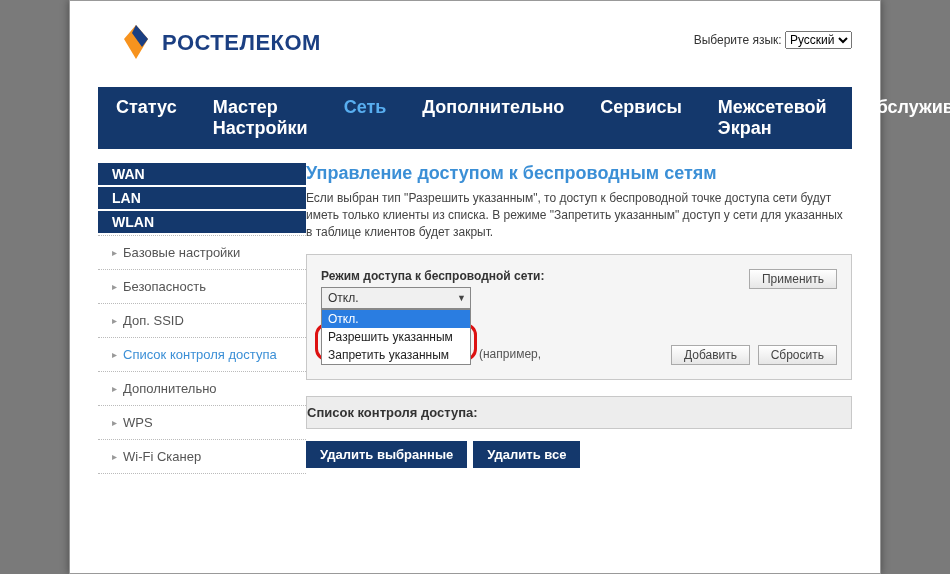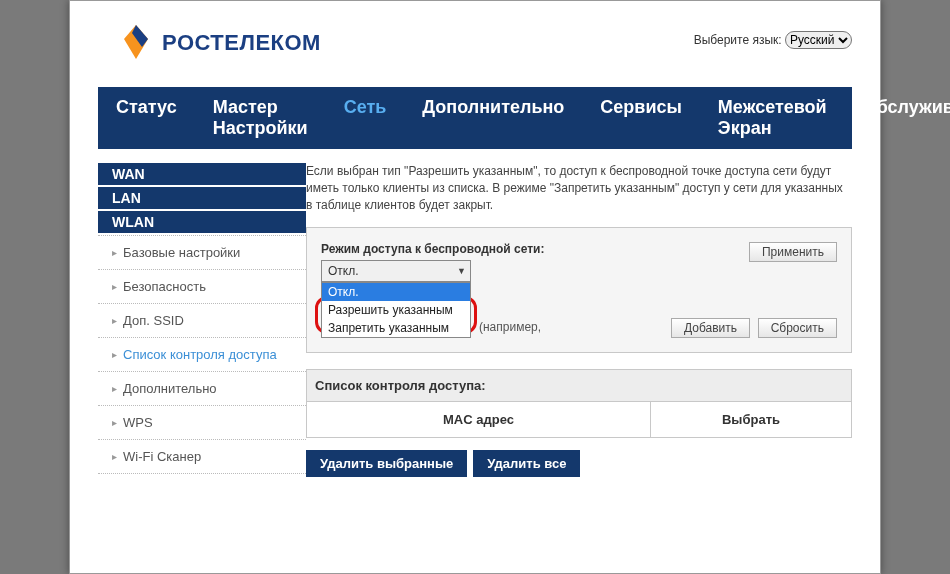--- a/index.html
+++ b/index.html
@@ -5,21 +5,21 @@
   * { box-sizing: border-box; margin: 0; padding: 0; }
   html, body { width: 950px; height: 574px; font-family: Arial, sans-serif; font-size: 13px; color: #333; background: #7a7a7a; overflow: hidden; }
   .page { position: relative; width: 812px; height: 574px; background: #fff; margin: 0 auto; border: 1px solid #999; box-shadow: 0 0 8px rgba(0,0,0,0.4); }
   .inner { padding: 26px 14px 0 14px; }
 
   
   .topbar { position: relative; height: 60px; }
   .logo { position: absolute; left: 34px; top: -4px; display: flex; align-items: center; gap: 8px; }
   .logo-text { font-size: 22px; font-weight: bold; color: #1b3f82; letter-spacing: 0.5px; }
   .lang { position: absolute; right: 14px; top: 4px; font-size: 12px; }
-  .lang select { font-size: 12px; border-radius: 9px; }
+  .lang select { font-size: 12px; }
 
   .mainnav { background: #14386c; display: flex; margin: 0 14px; }
   .mainnav a { color: #fff; font-weight: bold; font-size: 18px; text-decoration: none; padding: 10px 18px; display: block; }
   .mainnav a.active { color: #58aef0; }
 
   .body { display: flex; margin: 14px 14px 0 14px; }
 
   
   .sidebar { width: 208px; flex: 0 0 208px; }
   .side-block { border-left: 4px solid #14386c; background: #14386c; color: #fff; font-weight: bold; font-size: 14px; padding: 3px 10px; margin-bottom: 2px; }
@@ -46,21 +46,21 @@
 
   .right-btns { position: absolute; right: 14px; top: 14px; }
   .btn { display: inline-block; border: 1px solid #aaa; background: linear-gradient(#fff,#e6e6e6); font-size: 12px; padding: 2px 12px; color: #444; cursor: pointer; }
   .btn + .btn { margin-left: 4px; }
 
   .mac-row { margin-top: 34px; display: flex; align-items: center; gap: 8px; }
   .mac-input { border: 1px solid #999; height: 22px; width: 150px; background: #fff; }
   .mac-note { font-size: 12px; color: #555; }
   .mac-btns { position: absolute; right: 14px; bottom: 14px; }
 
-  .panel-header { border: 1px solid #c8c8c8; background: #ededed; padding: 8px 8px; font-size: 13px; font-weight: bold; color: #333; }
+  .panel-header { border: 1px solid #c8c8c8; background: #ededed; padding: 8px 0; font-size: 13px; font-weight: bold; color: #333; }
   .grid { border: 1px solid #c8c8c8; border-top: none; display: flex; }
   .grid .col { flex: 1; text-align: center; font-weight: bold; padding: 10px 0; border-right: 1px solid #c8c8c8; background: #fff; font-size: 13px; }
   .grid .col:last-child { border-right: none; flex: 0 0 200px; }
 
   .primary-btns { margin-top: 12px; display: flex; gap: 6px; }
   .btn-primary { background: #14386c; color: #fff; border: none; padding: 6px 14px; font-size: 13px; font-weight: bold; cursor: pointer; }
 </style>
 </head>
 <body>
 
@@ -123,20 +123,21 @@
             <span class="chev">▸</span>
             <span>WPS</span>
           </div>
         <div class="side-sub">
             <span class="chev">▸</span>
             <span>Wi-Fi Сканер</span>
           </div>
       </div>
 
       <div class="content">
+        <div class="page-title">Управление доступом к беспроводным сетям</div>
         <div class="page-desc">Если выбран тип "Разрешить указанным", то доступ к беспроводной точке доступа сети будут иметь только клиенты из списка. В режиме "Запретить указанным" доступ у сети для указанных в таблице клиентов будет закрыт.</div>
 
         <div class="panel">
           <div class="form-row-label">Режим доступа к беспроводной сети:</div>
 
           <div class="select-wrap">
             <div class="select-box">
               <span>Откл.</span>
               <span class="arrow">▼</span>
             </div>
@@ -156,24 +157,20 @@
             <input class="mac-input" style="">
             <span class="mac-note">(например,</span>
           </div>
           <div class="mac-btns">
             <span class="btn">Добавить</span>
             <span class="btn">Сбросить</span>
           </div>
         </div>
 
         <div class="panel-header">Список контроля доступа:</div>
-        <div class="grid">
-          <div class="col">MAC адрес</div>
-          <div class="col">Выбрать</div>
-        </div>
 
         <div class="primary-btns">
           <button class="btn-primary">Удалить выбранные</button>
           <button class="btn-primary">Удалить все</button>
         </div>
       </div>
     </div>
 
   </div>
 </div>

